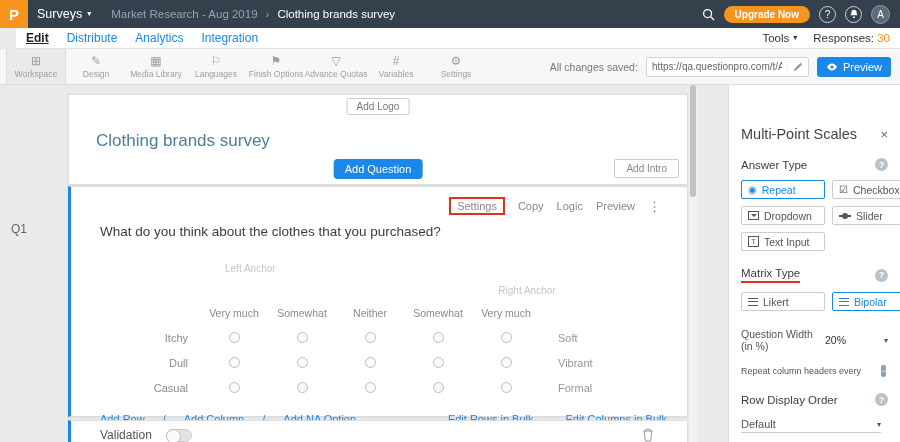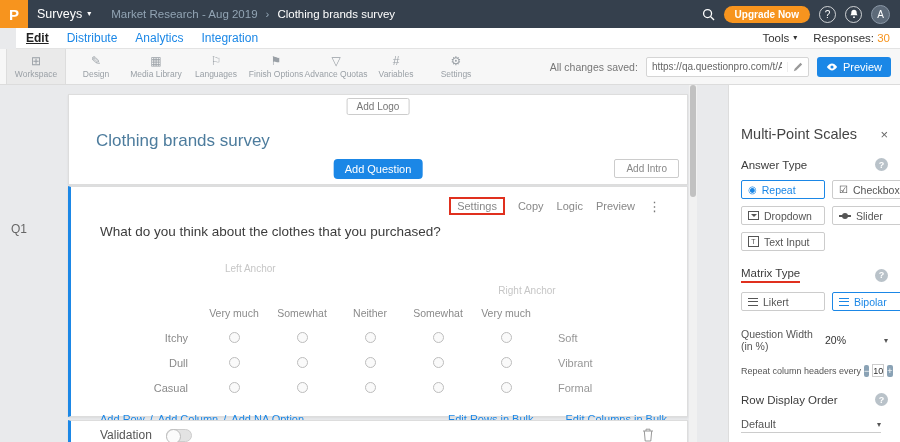--- a/index.html
+++ b/index.html
@@ -63,21 +63,21 @@
   .m-anchor.la{grid-column:2/4;padding-left:25px}
   .m-anchor.ra{grid-column:5/8;justify-content:center}
   .m-head{font-size:10.5px;color:#8a8a8a;height:24px;display:flex;align-items:center;justify-content:center;cursor:pointer}
   .m-rowlabel{font-size:11px;color:#8a8a8a;height:25px;display:flex;align-items:center;justify-content:flex-end;padding-right:12px;cursor:pointer}
   .m-rowlabel.r{justify-content:flex-start;padding:0 0 0 18px;color:#979797}
   .m-radio-cell{height:25px;display:flex;align-items:center;justify-content:center}
   .radio{width:11px;height:11px;border:1px solid #bdbdbd;border-radius:50%;background:#fafafa;cursor:pointer}
 
   .links-row{display:flex;justify-content:space-between;margin:13px 20px 0 29px;font-size:11px}
   .blue-link{color:#1b87e6;cursor:pointer}
-  .link-group{display:flex;gap:5px}
+  .link-group{display:flex;gap:18px}
   .link-group.rt{gap:32px}
 
   .validation-card{top:335px;height:45px;border-left:3px solid #1b87e6;display:flex;align-items:flex-start;padding:7px 33px 0 29px}
   .validation-lb{font-size:12px;color:#555}
   .toggle{margin-left:14px;margin-top:1px;width:26px;height:13px;border-radius:7px;background:#e3e3e3;border:1px solid #ccc;position:relative;cursor:pointer}
   .toggle::after{content:'';position:absolute;left:-1px;top:-1px;width:13px;height:13px;background:#fbfbfb;border:1px solid #bbb;border-radius:50%}
   .trash{margin-left:auto;cursor:pointer;display:flex}
 
   
   .vscroll{position:absolute;left:689px;top:85px;width:8px;bottom:0;background:#f1f1f1;z-index:20;cursor:pointer}
@@ -101,21 +101,21 @@
   .ic-lines::after{content:'';position:absolute;left:0;right:0;top:2.2px;border-top:1.5px solid currentColor}
   .ic-dd{width:11px;height:9px;border:1px solid currentColor;position:relative;display:inline-block}
   .ic-dd::after{content:'';position:absolute;right:1px;top:2px;border:3px solid transparent;border-top-color:currentColor}
   .ic-slider{width:12px;height:2px;background:currentColor;position:relative;display:inline-block}
   .ic-slider::after{content:'';position:absolute;left:3px;top:-2px;width:6px;height:6px;border-radius:50%;background:currentColor}
   .ic-ti{width:11px;height:11px;border:1px solid currentColor;display:inline-flex;align-items:center;justify-content:center}
   .ic-ti::after{content:'T';font-size:7px}
   .sb-inline{margin-top:17px;display:flex;align-items:center;font-size:10.5px;color:#555}
   .qw-value{margin-left:auto;color:#333}
   .qw-caret{margin-left:38px;font-size:8px;color:#555;cursor:pointer}
-  .rep-row{margin-top:12px;display:flex;align-items:center;gap:3px;font-size:9px;color:#555;white-space:nowrap}
+  .rep-row{margin-top:12px;display:flex;align-items:center;gap:20px;font-size:9px;color:#555;white-space:nowrap}
   .step-btn{width:12px;height:12px;background:#8aa2b5;color:#fff;border-radius:2px;font-size:9px;display:flex;align-items:center;justify-content:center;cursor:pointer}
   .step-val{width:19px;height:13px;border:1px solid #ccc;background:#fff;color:#333;font-size:9px;display:flex;align-items:center;justify-content:center}
   .rep-suffix{margin-left:10px}
   .sb-select{margin-top:10px;width:140px;height:17px;border-bottom:1px solid #ccc;display:flex;align-items:center;justify-content:space-between;font-size:11px;color:#555;cursor:pointer}
   .sel-caret{font-size:8px;color:#555}
 </style>
 </head>
 <body>
 
 <div class="page">

